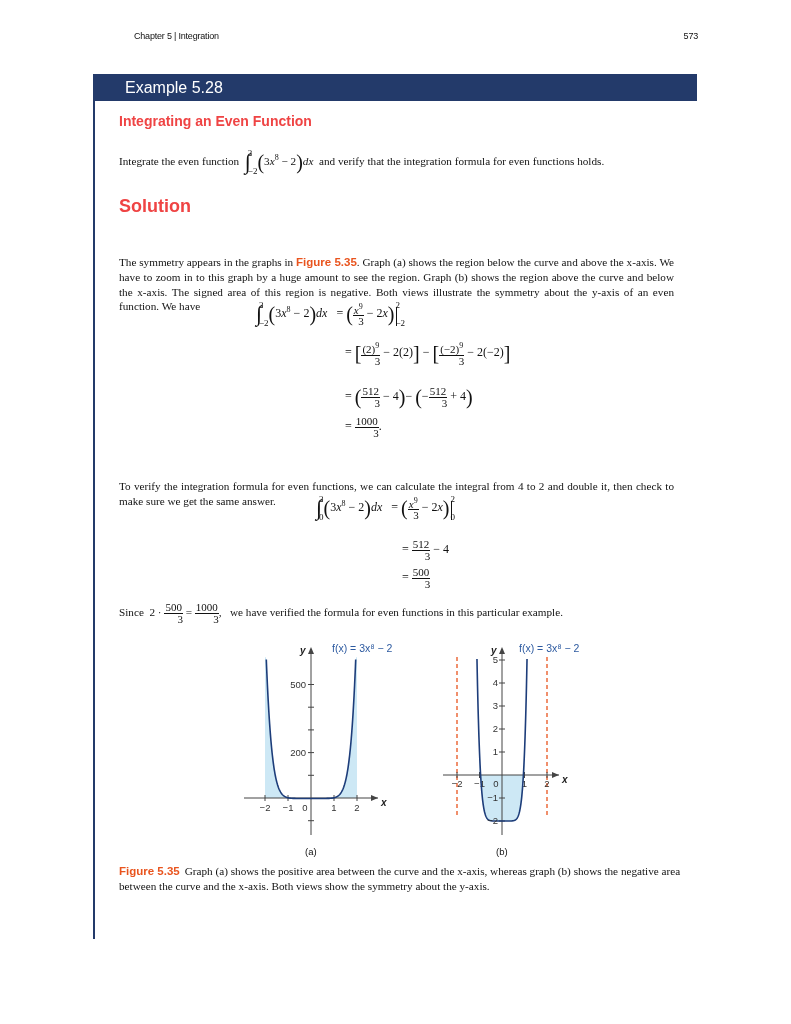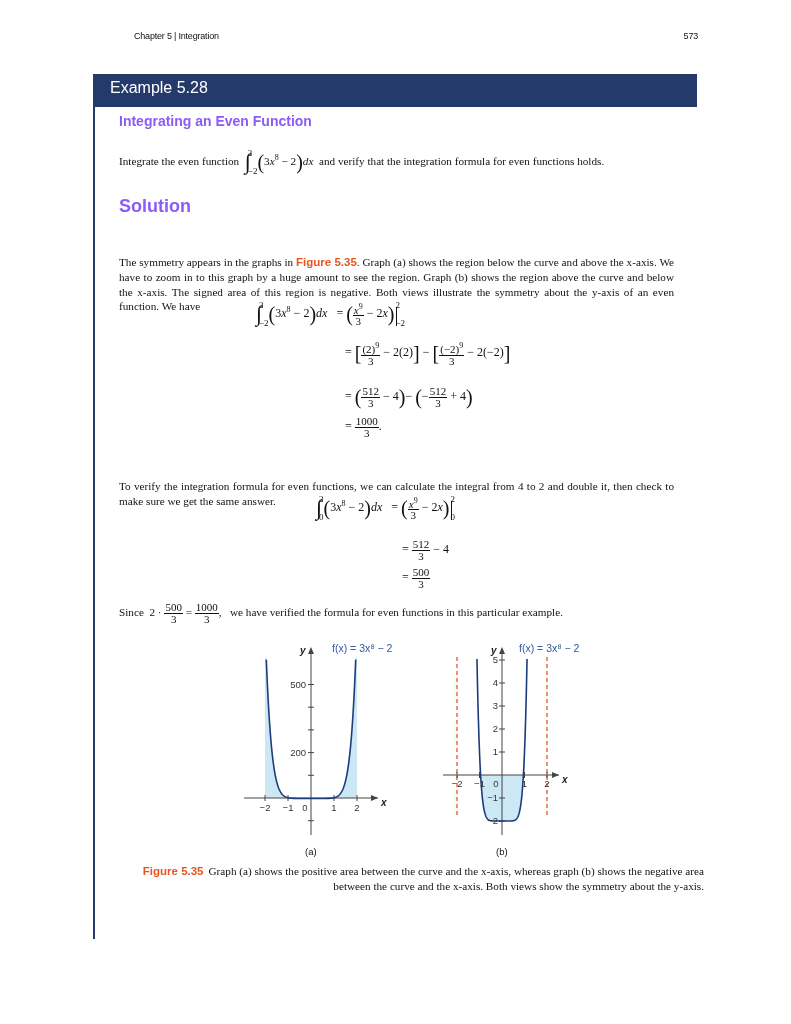--- a/index.html
+++ b/index.html
@@ -1,37 +1,37 @@
 <!DOCTYPE html>
 <html><head>
 <meta charset="utf-8">
 <style>
   html,body{margin:0;padding:0;background:#fff;}
   body{width:791px;height:1024px;position:relative;overflow:hidden;font-family:"Liberation Serif",serif;color:#111;}
   .hdr{position:absolute;top:31px;font-family:"Liberation Sans",sans-serif;font-size:9px;letter-spacing:-0.2px;}
   .hdr-left{left:93px;margin-left:41px;}
   .hdr-right{right:93px;}
-  .ex-bar{position:absolute;left:93px;top:74px;width:604px;height:33px;background:#233a6a;color:#fff;font-family:"Liberation Sans",sans-serif;font-size:16px;line-height:27px;box-sizing:border-box;padding-left:17px;}
+  .ex-bar{position:absolute;left:93px;top:74px;width:604px;height:27px;background:#233a6a;color:#fff;font-family:"Liberation Sans",sans-serif;font-size:16px;line-height:27px;box-sizing:border-box;padding-left:32px;}
   .ex-border{position:absolute;left:93px;top:101px;width:2px;height:838px;background:#233a6a;}
-  .h2{position:absolute;left:119px;font-family:"Liberation Sans",sans-serif;font-weight:bold;color:#8b5cf6;}
+  .h2{position:absolute;left:119px;font-family:"Liberation Sans",sans-serif;font-weight:bold;color:#ef4444;}
   .title{top:113px;font-size:14px;}
   .solution{top:196px;font-size:18px;}
   .para{position:absolute;left:119px;width:555px;font-size:11.2px;line-height:14.8px;text-align:justify;margin-top:27px;}
   .fig-ref{font-family:"Liberation Sans",sans-serif;color:#e9541e;font-weight:bold;font-size:11.5px;}
   .math{position:absolute;font-family:"Liberation Serif",serif;font-size:12px;white-space:nowrap;}
-  .frac{display:inline-block;vertical-align:middle;text-align:center;line-height:11px;font-size:11px;}
+  .frac{display:inline-block;vertical-align:middle;text-align:right;line-height:11px;font-size:11px;}
   .frac .n{display:block;border-bottom:1px solid #111;padding:0 1px;}
   .frac .d{display:block;}
   .big{font-size:20px;vertical-align:middle;}
   .int{font-size:22px;font-style:italic;vertical-align:middle;}
   .lim{display:inline-block;vertical-align:middle;font-size:9px;line-height:18px;margin-left:-3px;}
   .lim span{display:block;}
   sup{font-size:8px;}
   i{font-style:italic;}
-  .caption{position:absolute;left:119px;top:864px;width:585px;font-size:11.2px;line-height:14.6px;text-align:right;}
+  .caption{position:absolute;left:119px;top:864px;width:585px;font-size:11.2px;line-height:14.6px;}
   .cap-label{font-family:"Liberation Sans",sans-serif;color:#e9541e;font-weight:bold;font-size:11.5px;margin-right:5px;}
   svg text{font-family:"Liberation Sans",sans-serif;}
   .sublabel{position:absolute;font-family:"Liberation Sans",sans-serif;font-size:9.5px;}
 </style>
 </head>
 <body>
 
 <div class="hdr hdr-left">Chapter 5 | Integration</div>
 <div class="hdr hdr-right">573</div>
 

